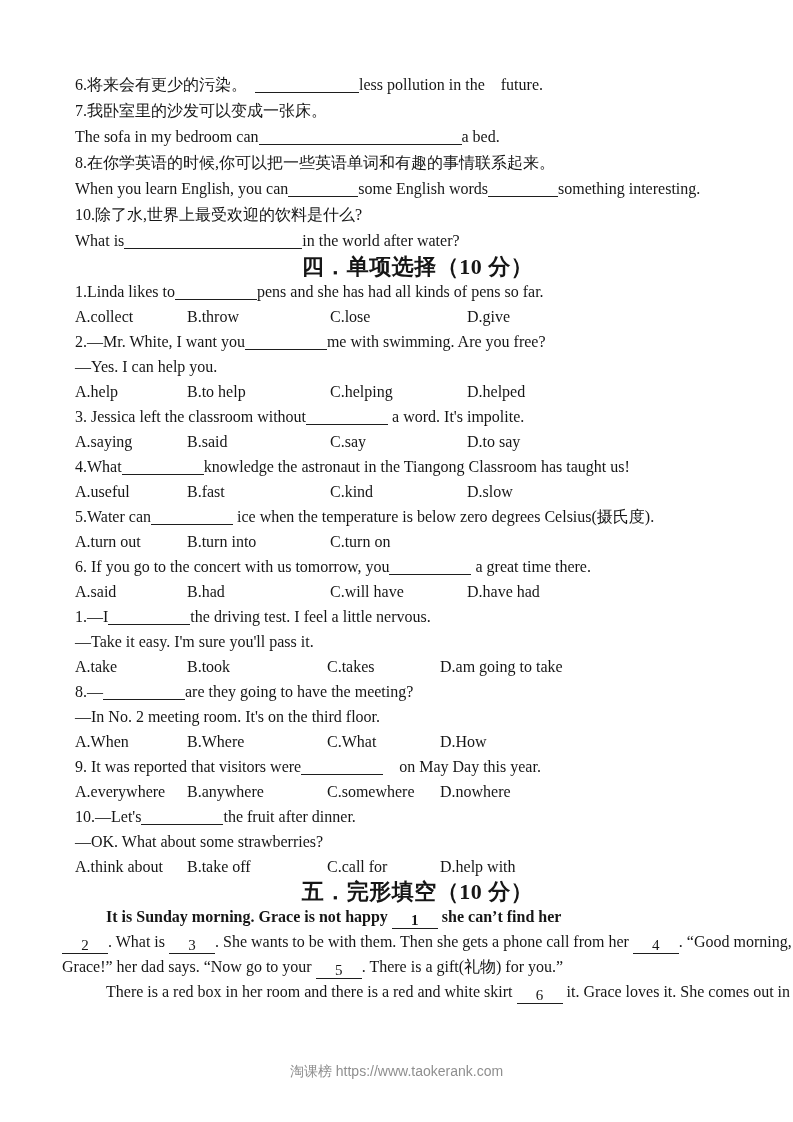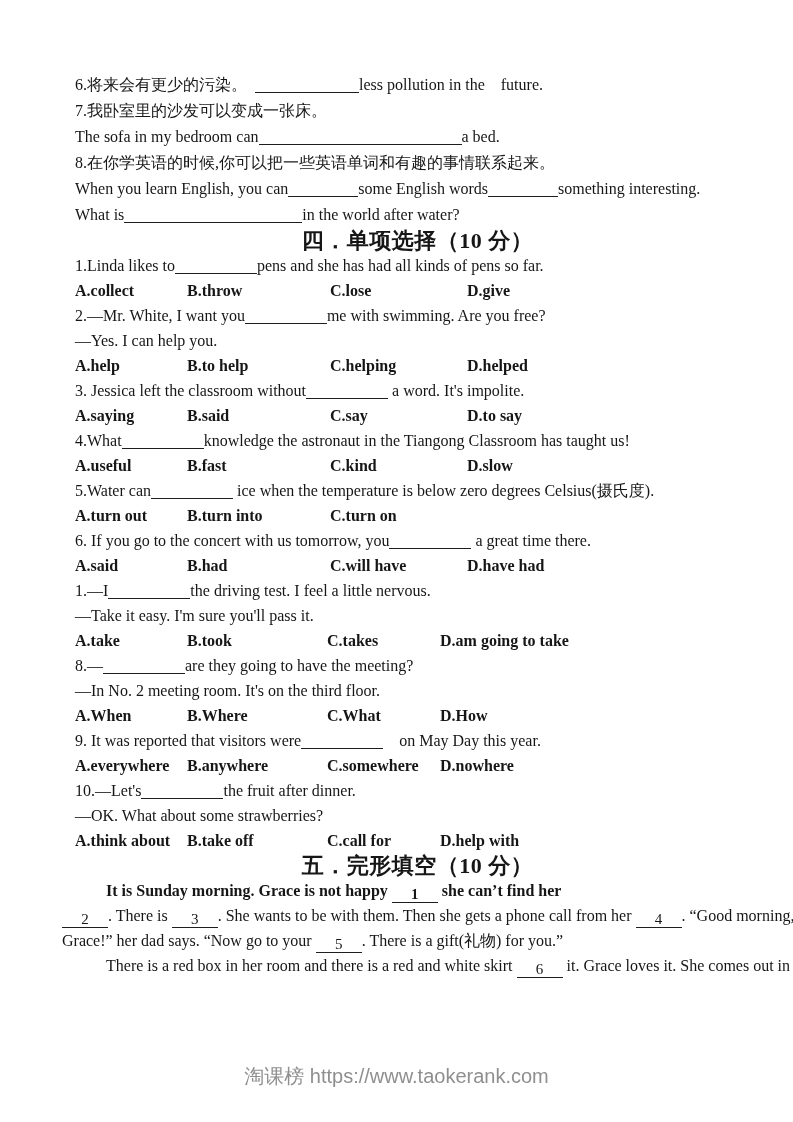--- a/index.html
+++ b/index.html
@@ -18,43 +18,44 @@
   #translation-lines .line{height:26px;line-height:26px;}
   .line.header{font-weight:bold;font-size:22px;letter-spacing:0.5px;text-align:center;}
   .blank{
     display:inline-block;
     border-bottom:1px solid #1e1e1e;
     height:16px;line-height:17px;
     vertical-align:-3px;
     text-align:center;
     font-size:15px;
   }
-  .opts{display:grid;grid-template-columns:112px 143px 137px auto;font-weight:bold;}
+  .opts{display:grid;grid-template-columns:112px 143px 137px auto;}
   .opts.n{grid-template-columns:112px 140px 113px auto;}
   .opts span{white-space:pre;}
   #cloze-lines{margin-left:-13px;}
   .footer{
     position:absolute;left:0;top:1063px;width:793px;
     text-align:center;
     color:#8f8f8f;
     font-family:"Liberation Sans","DejaVu Sans",sans-serif;
-    font-size:20px;
+    font-size:14px;
   }
 </style>
 </head>
 <body>
 
 <div class="page">
   <div class="content">
     <div id="translation-lines">
         <div class="line"><span class="t">6.将来会有更少的污染。 </span><span class="blank" style="width: 104px;"></span><span class="t">less pollution in the future.</span></div>
         <div class="line"><span class="t">7.我卧室里的沙发可以变成一张床。</span></div>
         <div class="line"><span class="t">The sofa in my bedroom can</span><span class="blank" style="width: 203px;"></span><span class="t">a bed.</span></div>
         <div class="line"><span class="t">8.在你学英语的时候,你可以把一些英语单词和有趣的事情联系起来。</span></div>
         <div class="line"><span class="t">When you learn English, you can</span><span class="blank" style="width: 70px;"></span><span class="t">some English words</span><span class="blank" style="width: 70px;"></span><span class="t">something interesting.</span></div>
+        <div class="line"><span class="t">10.除了水,世界上最受欢迎的饮料是什么?</span></div>
         <div class="line"><span class="t">What is</span><span class="blank" style="width: 178px;"></span><span class="t">in the world after water?</span></div>
       </div>
     <div class="line header">四．单项选择（10 分）</div>
     <div id="mcq-lines">
         <div class="line"><span class="t">1.Linda likes to</span><span class="blank" style="width: 82px;"></span><span class="t">pens and she has had all kinds of pens so far.</span></div>
         <div class="line opts"><span>A.collect</span><span>B.throw</span><span>C.lose</span><span>D.give</span></div>
         <div class="line"><span class="t">2.—Mr. White, I want you</span><span class="blank" style="width: 82px;"></span><span class="t">me with swimming. Are you free?</span></div>
         <div class="line"><span class="t">—Yes. I can help you.</span></div>
         <div class="line opts"><span>A.help</span><span>B.to help</span><span>C.helping</span><span>D.helped</span></div>
         <div class="line"><span class="t">3. Jessica left the classroom without</span><span class="blank" style="width: 82px;"></span><span class="t"> a word. It's impolite.</span></div>
@@ -73,21 +74,21 @@
         <div class="line opts n"><span>A.When</span><span>B.Where</span><span>C.What</span><span>D.How</span></div>
         <div class="line"><span class="t">9. It was reported that visitors were</span><span class="blank" style="width: 82px;"></span><span class="t"> on May Day this year.</span></div>
         <div class="line opts n"><span>A.everywhere</span><span>B.anywhere</span><span>C.somewhere</span><span>D.nowhere</span></div>
         <div class="line"><span class="t">10.—Let's</span><span class="blank" style="width: 82px;"></span><span class="t">the fruit after dinner.</span></div>
         <div class="line"><span class="t">—OK. What about some strawberries?</span></div>
         <div class="line opts n"><span>A.think about</span><span>B.take off</span><span>C.call for</span><span>D.help with</span></div>
       </div>
     <div class="line header">五．完形填空（10 分）</div>
     <div id="cloze-lines">
         <div class="line" style="padding-left: 44px; font-weight: bold;"><span class="t">It is Sunday morning. Grace is not happy </span><span class="blank" style="width: 46px;">1</span><span class="t"> she can’t find her</span></div>
-        <div class="line"><span class="blank" style="width: 46px;">2</span><span class="t">. There is </span><span class="blank" style="width: 46px;">3</span><span class="t">. She wants to be with them. Then she gets a phone call from her </span><span class="blank" style="width: 46px;">4</span><span class="t">. “Good morning,</span></div>
+        <div class="line"><span class="blank" style="width: 46px;">2</span><span class="t">. What is </span><span class="blank" style="width: 46px;">3</span><span class="t">. She wants to be with them. Then she gets a phone call from her </span><span class="blank" style="width: 46px;">4</span><span class="t">. “Good morning,</span></div>
         <div class="line"><span class="t">Grace!” her dad says. “Now go to your </span><span class="blank" style="width: 46px;">5</span><span class="t">. There is a gift(礼物) for you.”</span></div>
         <div class="line" style="padding-left: 44px;"><span class="t">There is a red box in her room and there is a red and white skirt </span><span class="blank" style="width: 46px;">6</span><span class="t"> it. Grace loves it. She comes out in</span></div>
       </div>
   </div>
   <div class="footer">
     <span>淘课榜 https://www.taokerank.com</span>
   </div>
 </div>
 
 </body></html>

